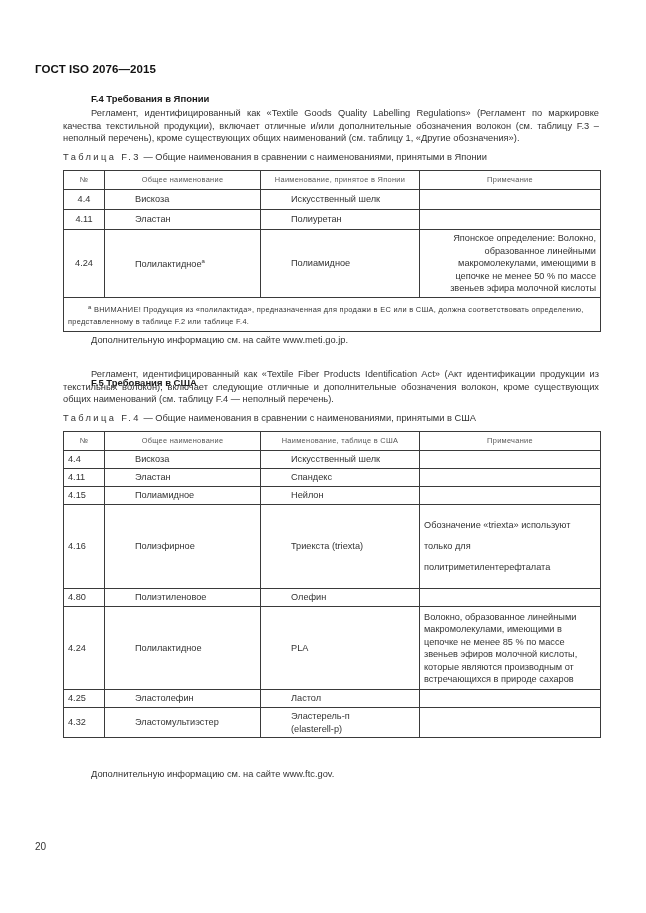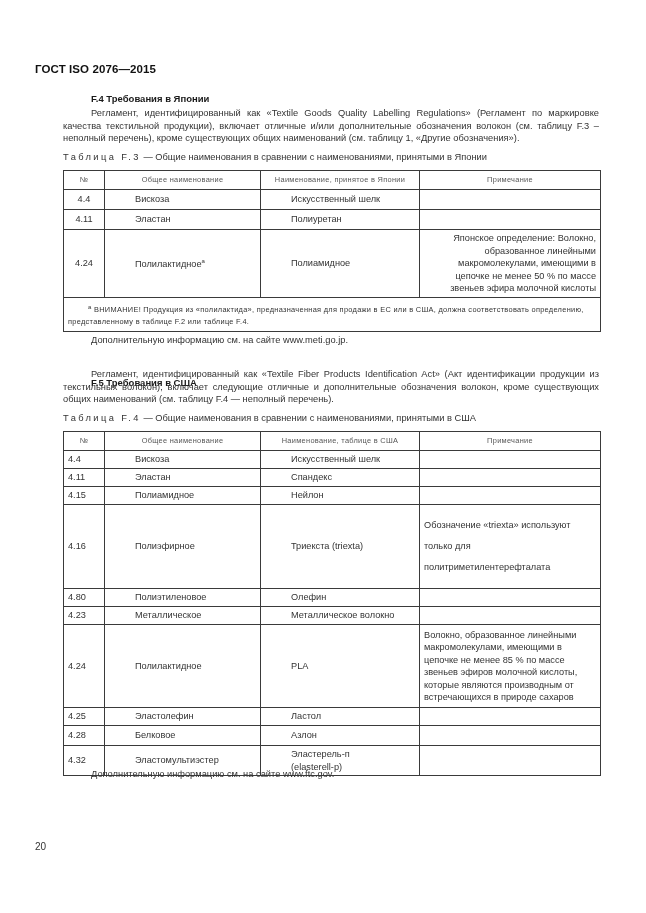--- a/index.html
+++ b/index.html
@@ -129,42 +129,30 @@
     <td class="p1">Полиэфирное</td>
     <td class="p2">Триекста (triexta)</td>
     <td style="padding:10px 4px; line-height:21px;">Обозначение «triexta» используют только для политриметилентерефталата</td>
   </tr>
   <tr style="height:18px">
     <td>4.80</td>
     <td class="p1">Полиэтиленовое</td>
     <td class="p2">Олефин</td>
     <td></td>
   </tr>
-  <tr style="height:18px">
-    <td>4.23</td>
-    <td class="p1">Металлическое</td>
-    <td class="p2">Металлическое волокно</td>
-    <td></td>
-  </tr>
   <tr style="height:83px">
     <td>4.24</td>
     <td class="p1">Полилактидное</td>
     <td class="p2">PLA</td>
     <td style="padding:2px 4px; line-height:12.5px;">Волокно, образованное линейными макромолекулами, имеющими в цепочке не менее 85 % по массе звеньев эфиров молочной кислоты, которые являются производным от встречающихся в природе сахаров</td>
   </tr>
   <tr style="height:18px">
     <td>4.25</td>
     <td class="p1">Эластолефин</td>
     <td class="p2">Ластол</td>
-    <td></td>
-  </tr>
-  <tr style="height:20px">
-    <td>4.28</td>
-    <td class="p1">Белковое</td>
-    <td class="p2">Азлон</td>
     <td></td>
   </tr>
   <tr style="height:30px">
     <td>4.32</td>
     <td class="p1">Эластомультиэстер</td>
     <td class="p2" style="padding-right:50px !important;">Эластерель-п (elasterell-p)</td>
     <td></td>
   </tr>
 </tbody>
   </table>

